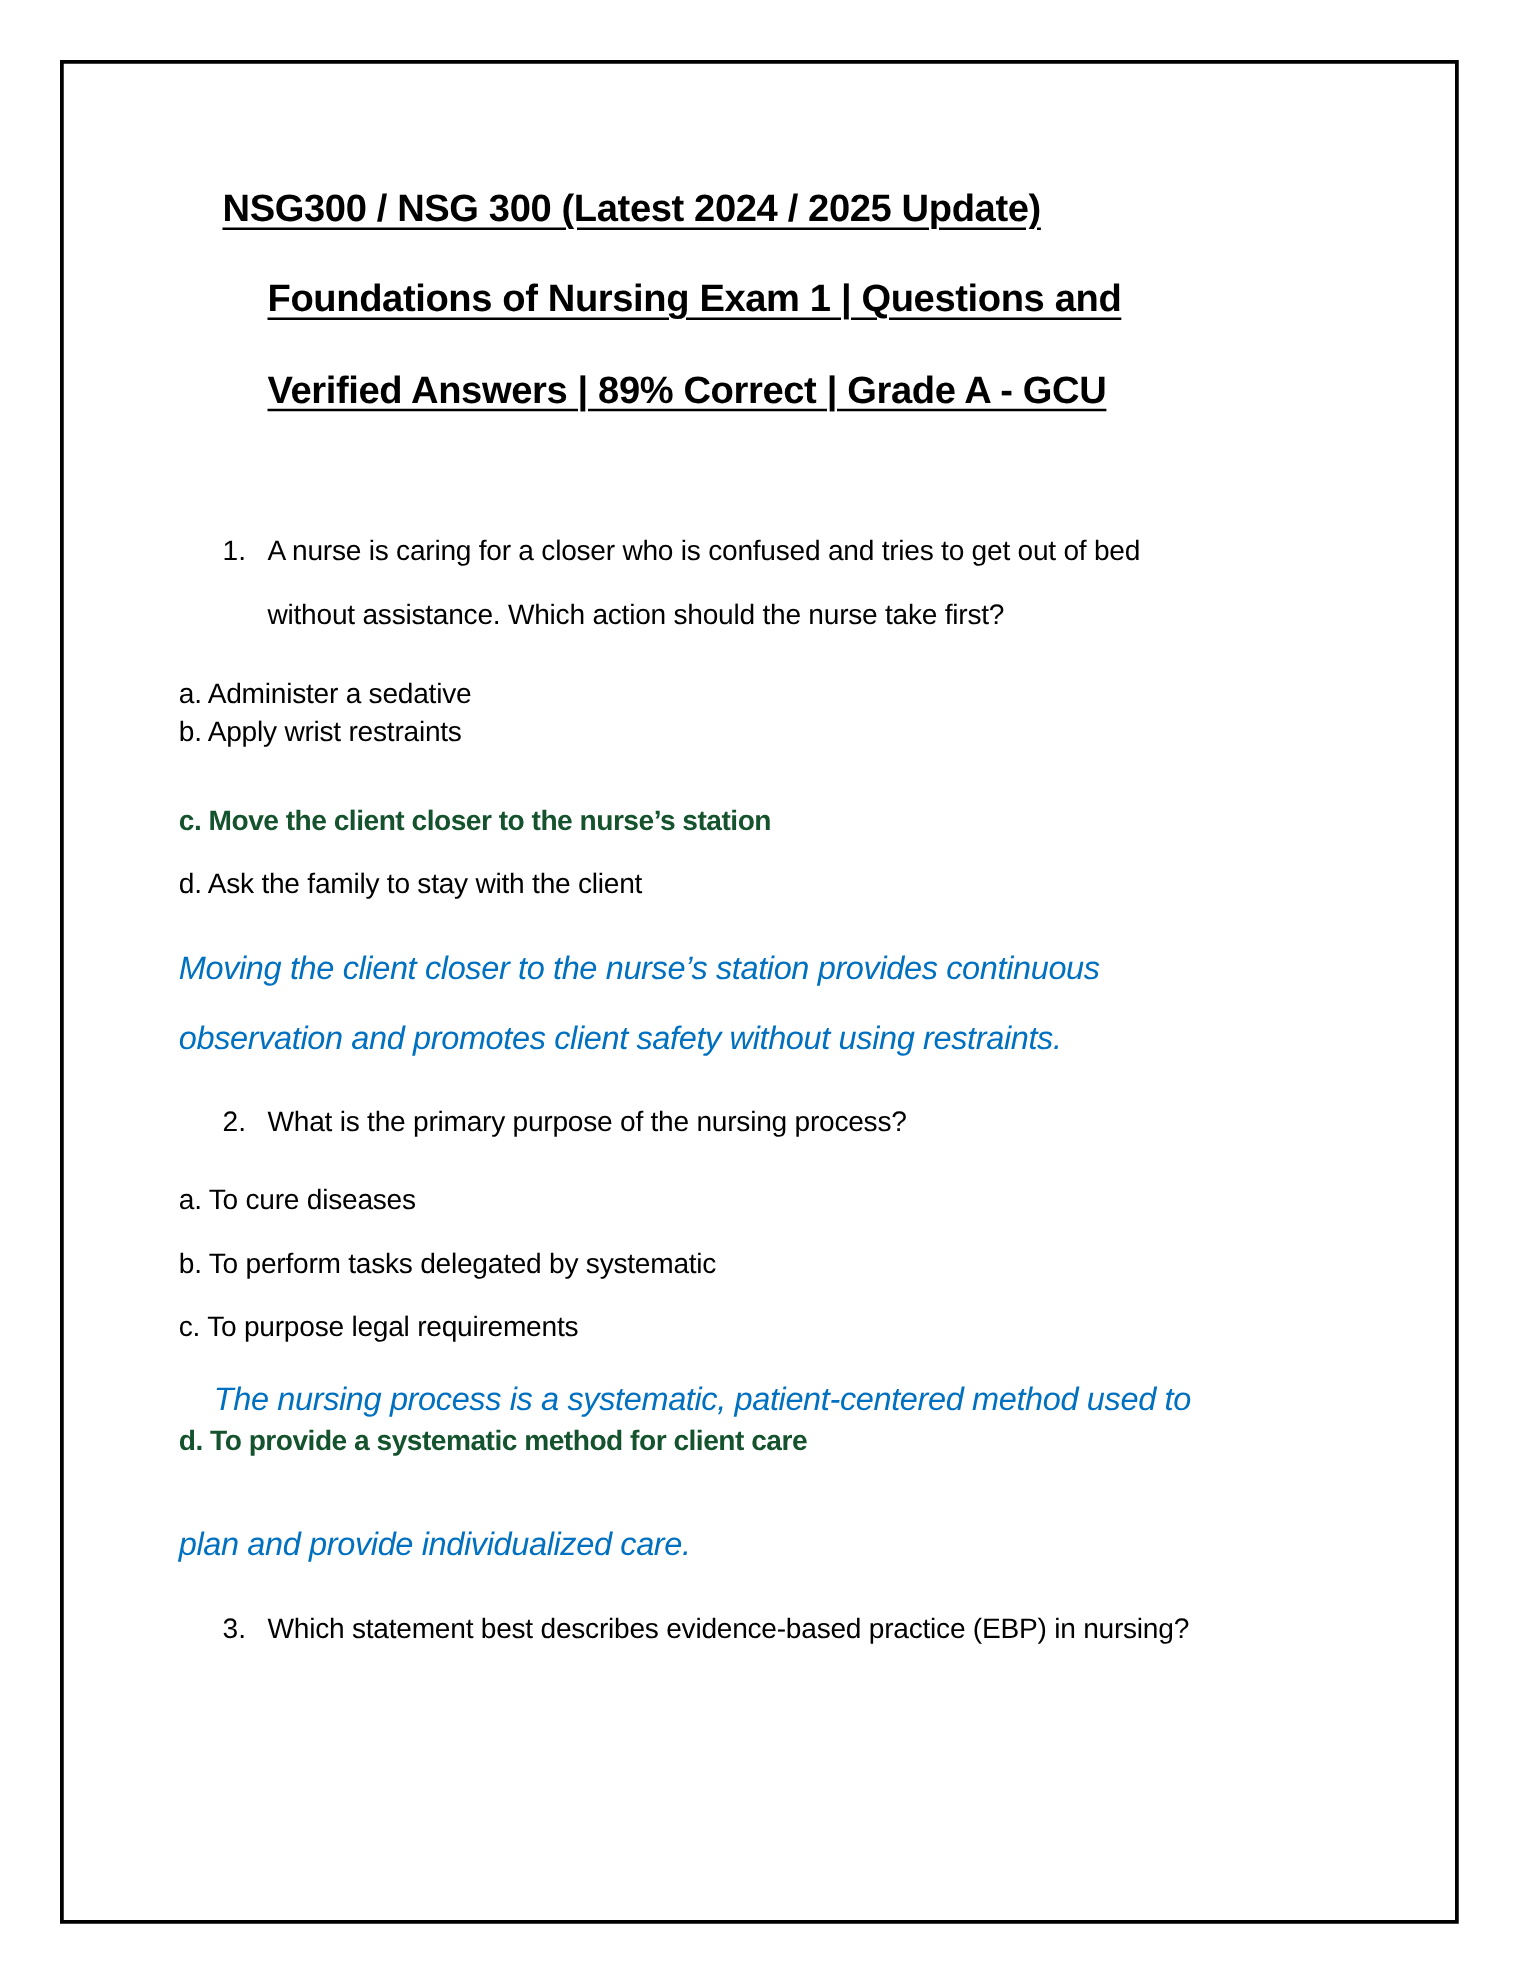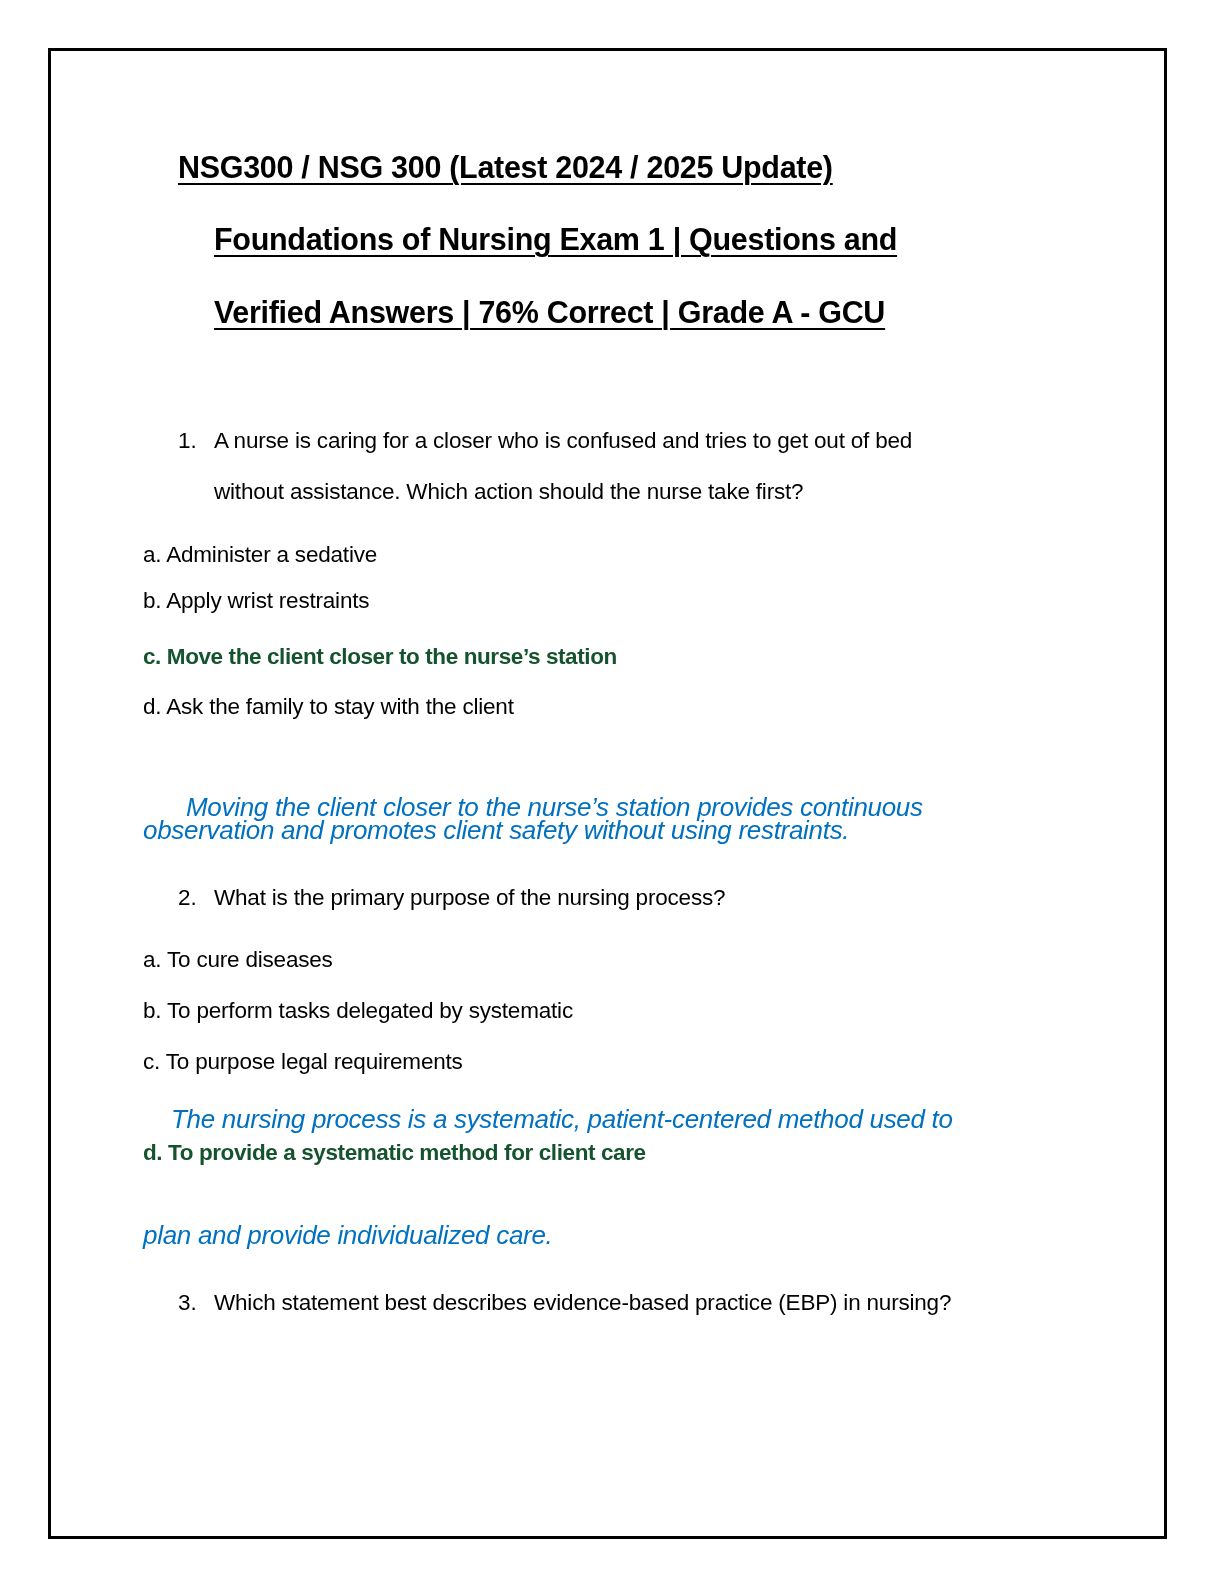--- a/index.html
+++ b/index.html
@@ -64,34 +64,34 @@
     }
   </style>
 </head>
 <body>
 
 <div class="page-border"></div>
 
 <div>
   <div class="abs title-line" style="left:178px; top:150px;">NSG300 / NSG 300 (Latest 2024 / 2025 Update)</div>
   <div class="abs title-line" style="left:214px; top:222px;">Foundations of Nursing Exam 1 | Questions and</div>
-  <div class="abs title-line" style="left:214px; top:295px;">Verified Answers | 76% Correct | Grade A - GCU</div>
+  <div class="abs title-line" style="left:214px; top:295px;">Verified Answers | 89% Correct | Grade A - GCU</div>
 </div>
 
 <div>
   <span class="q-num" style="top:428px;">1.</span>
   <div class="abs q-stem" style="left:214px; top:428px;">A nurse is caring for a closer who is confused and tries to get out of bed</div>
   <div class="abs q-stem" style="left:214px; top:479px;">without assistance. Which action should the nurse take first?</div>
 
   <div class="abs option" style="top:542px;">a. Administer a sedative</div>
-  <div class="abs option" style="top:588px;text-align:right;">b. Apply wrist restraints</div>
+  <div class="abs option" style="top:573px;text-align:right;">b. Apply wrist restraints</div>
   <div class="abs option correct" style="top:644px;">c. Move the client closer to the nurse’s station</div>
   <div class="abs option" style="top:694px;text-align:center;">d. Ask the family to stay with the client</div>
 
-  <div class="abs rationale" style="top:792px;margin-left:43px;">Moving the client closer to the nurse’s station provides continuous</div>
+  <div class="abs rationale" style="top:759px;">Moving the client closer to the nurse’s station provides continuous</div>
   <div class="abs rationale" style="top:815px;">observation and promotes client safety without using restraints.</div>
 </div>
 
 <div>
   <span class="q-num" style="top:885px;">2.</span>
   <div class="abs q-stem" style="left:214px; top:885px;">What is the primary purpose of the nursing process?</div>
 
   <div class="abs option" style="top:947px;">a. To cure diseases</div>
   <div class="abs option" style="top:998px;">b. To perform tasks delegated by systematic</div>
   <div class="abs option" style="top:1049px;">c. To purpose legal requirements</div>

